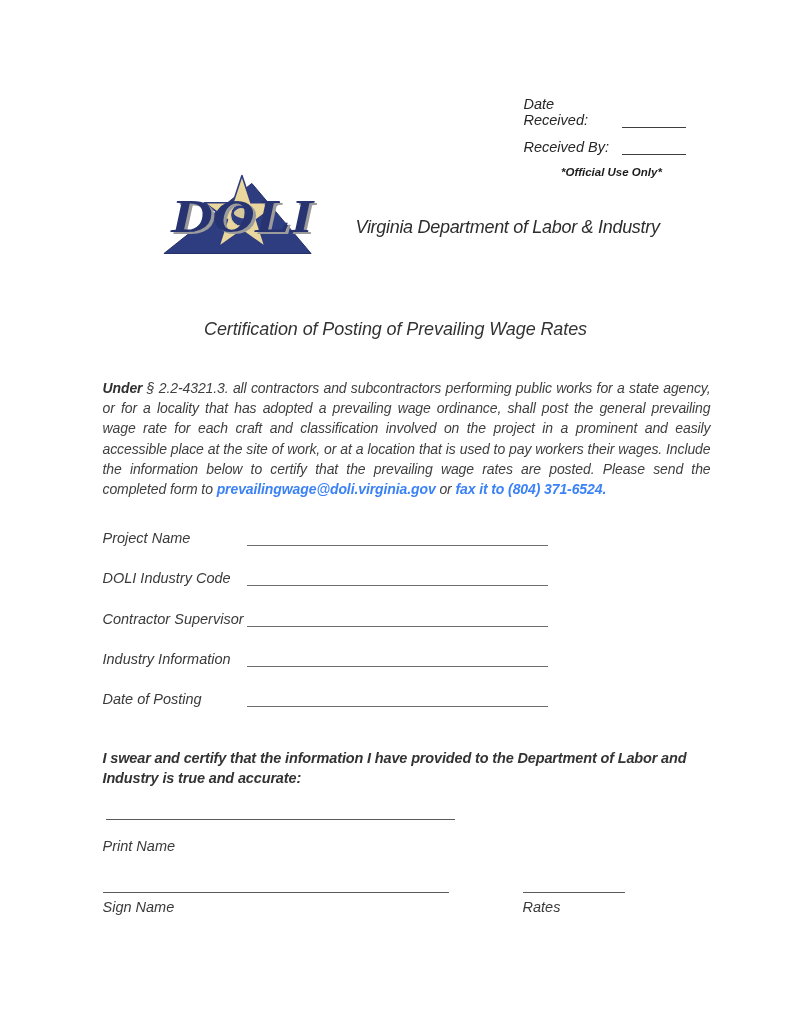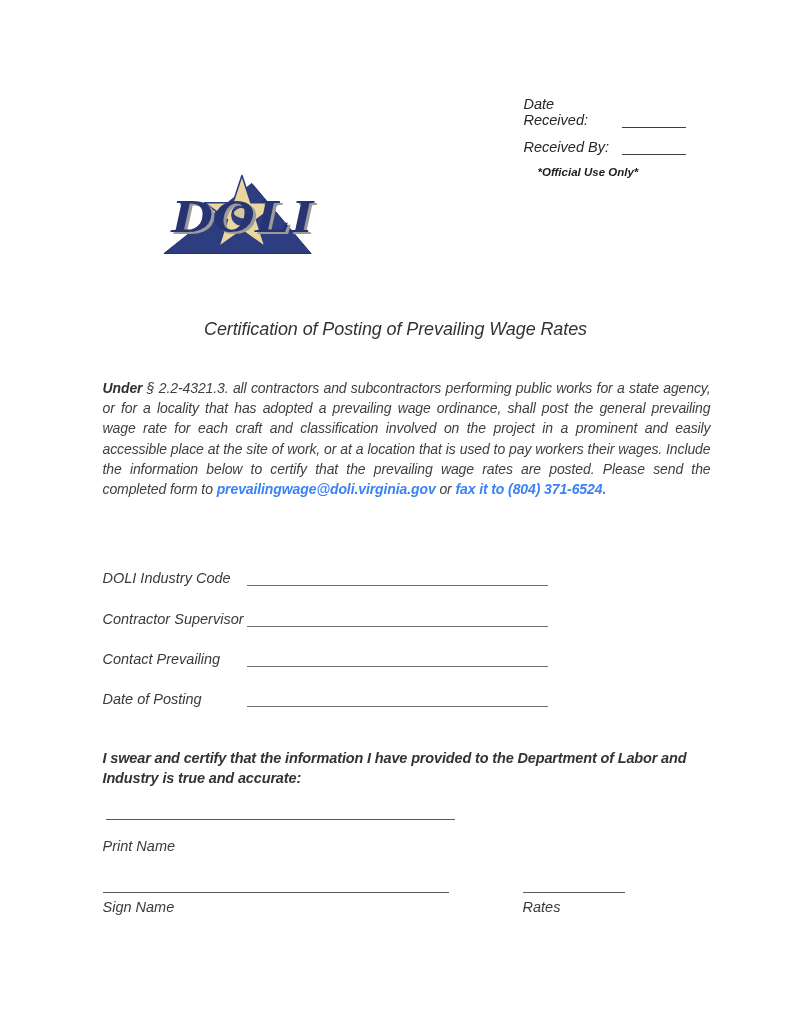--- a/index.html
+++ b/index.html
@@ -5,21 +5,21 @@
   html,body{margin:0;padding:0;background:#ffffff;}
   .page{
     position:relative;width:768px;height:1024px;margin:4px auto;background:#ffffff;
     font-family:"Liberation Sans","DejaVu Sans",sans-serif;color:#3c3c3c;overflow:hidden;font-style:italic;
   }
   
   .ou-block{position:absolute;top:92px;right:94px;width:162px;}
   .ou-row{display:flex;justify-content:space-between;align-items:flex-end;margin-bottom:11px;
           font-size:14.5px;color:#262626;}
   .ou-row .blank{width:64px;height:15px;border-bottom:1.4px solid #3e3e3e;}
-  .ou-note{font-size:11.5px;font-weight:700;color:#1c1c1c;text-align:left;margin-top:4px;padding-left:14px;}
+  .ou-note{font-size:11.5px;font-weight:700;color:#1c1c1c;text-align:center;margin-top:4px;padding-left:14px;}
   
   .logo{position:absolute;left:147px;top:166px;width:158px;height:90px;}
   .agency{position:absolute;left:344px;top:213px;font-size:18px;color:#2d2d2d;letter-spacing:-0.3px;}
   
   .title{position:absolute;left:0;top:315px;width:100%;text-align:center;margin:0;
          font-size:18px;font-weight:400;color:#333333;letter-spacing:-0.1px;}
   
   .intro{position:absolute;left:91px;top:374px;width:608px;margin:0;
          font-size:14px;line-height:20.2px;text-align:justify;letter-spacing:-0.1px;color:#3f3f3f;}
   .intro .lead{font-weight:700;color:#303030;}
@@ -63,35 +63,40 @@
     <svg width="158" height="90" viewBox="0 0 160 90" xmlns="http://www.w3.org/2000/svg">
       <polygon points="5,84 94,13 154,84" fill="#2e3d7f" stroke="#252f66" stroke-width="1"></polygon>
       <polygon points="84,5 93.1,32.5 122,32.6 98.7,49.8 107.5,77.4 84,60.5 60.5,77.4 69.3,49.8 46,32.6 74.9,32.5" fill="#ead79e" stroke="#2e3d7f" stroke-width="1.6" stroke-linejoin="round"></polygon>
       <circle cx="84" cy="45" r="11.5" fill="#2e3d7f" stroke="#ead79e" stroke-width="1"></circle>
       <path d="M76,42 q5,-6 11,-3 q6,3 5,8 q-7,3 -12,0 q-5,-2 -4,-5 z" fill="#ead79e" opacity="0.9"></path>
       <text x="87" y="64" text-anchor="middle" font-family="Liberation Serif, DejaVu Serif, serif" font-size="46" font-weight="bold" fill="#9b9b9b" textLength="144" lengthAdjust="spacingAndGlyphs">DOLI</text>
       <text x="84" y="62" text-anchor="middle" font-family="Liberation Serif, DejaVu Serif, serif" font-size="46" font-weight="bold" fill="#273471" textLength="144" lengthAdjust="spacingAndGlyphs">DOLI</text>
     </svg>
   </div>
 
+  <div class="agency">Virginia Department of Labor &amp; Industry</div>
 
   <h1 class="title">Certification of Posting of Prevailing Wage Rates</h1>
 
   <p class="intro"><span class="lead">Under</span><span> § 2.2-4321.3. all contractors and subcontractors performing public works for a state agency, or for a locality that has adopted a prevailing wage ordinance, shall post the general prevailing wage rate for each craft and classification involved on the project in a prominent and easily accessible place at the site of work, or at a location that is used to pay workers their wages. Include the information below to certify that the prevailing wage rates are posted. Please send the completed form to </span><span class="emph">prevailingwage@doli.virginia.gov</span><span> or </span><span class="emph">fax it to (804) 371-6524.</span></p>
 
+  <div class="field-row f1">
+    <span class="label">Project Name</span>
+    <span class="line"></span>
+  </div>
   <div class="field-row f2">
     <span class="label">DOLI Industry Code</span>
     <span class="line"></span>
   </div>
   <div class="field-row f3">
     <span class="label">Contractor Supervisor</span>
     <span class="line"></span>
   </div>
   <div class="field-row f4">
-    <span class="label">Contact Prevailing</span>
+    <span class="label">Industry Information</span>
     <span class="line"></span>
   </div>
   <div class="field-row f5">
     <span class="label">Date of Posting</span>
     <span class="line"></span>
   </div>
 
   <p class="certify">I swear and certify that the information I have provided to the Department of Labor and Industry is true and accurate:</p>
 
   <div class="sigline print-line"></div>

